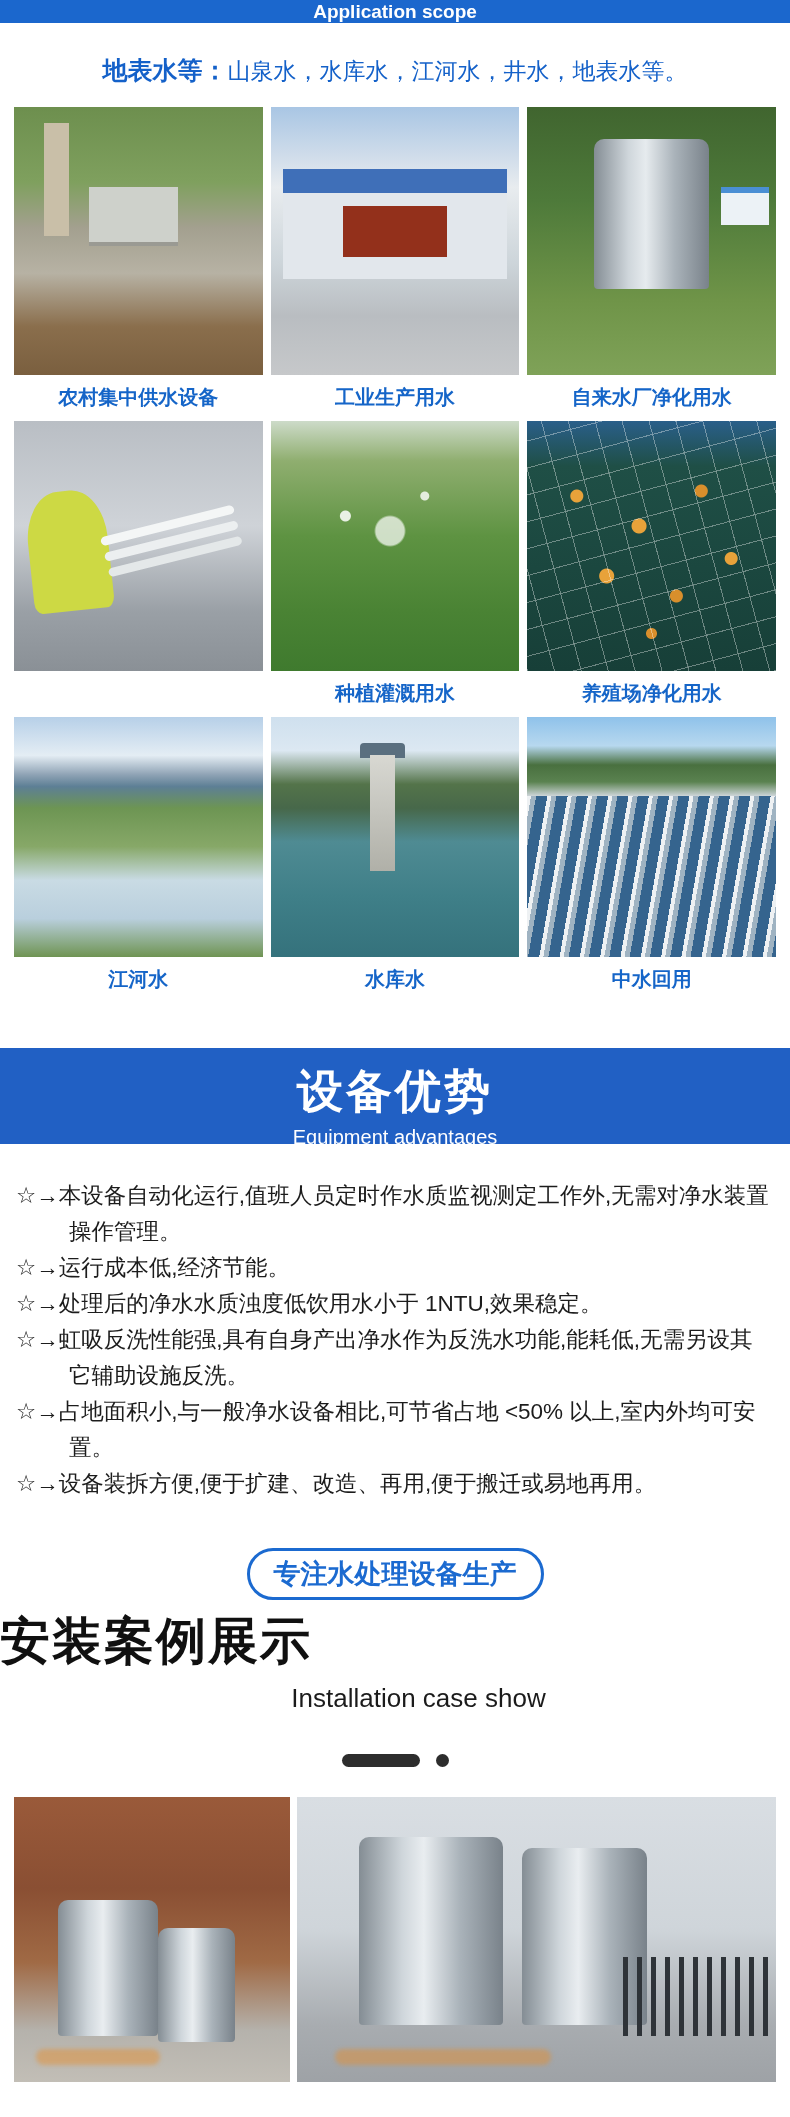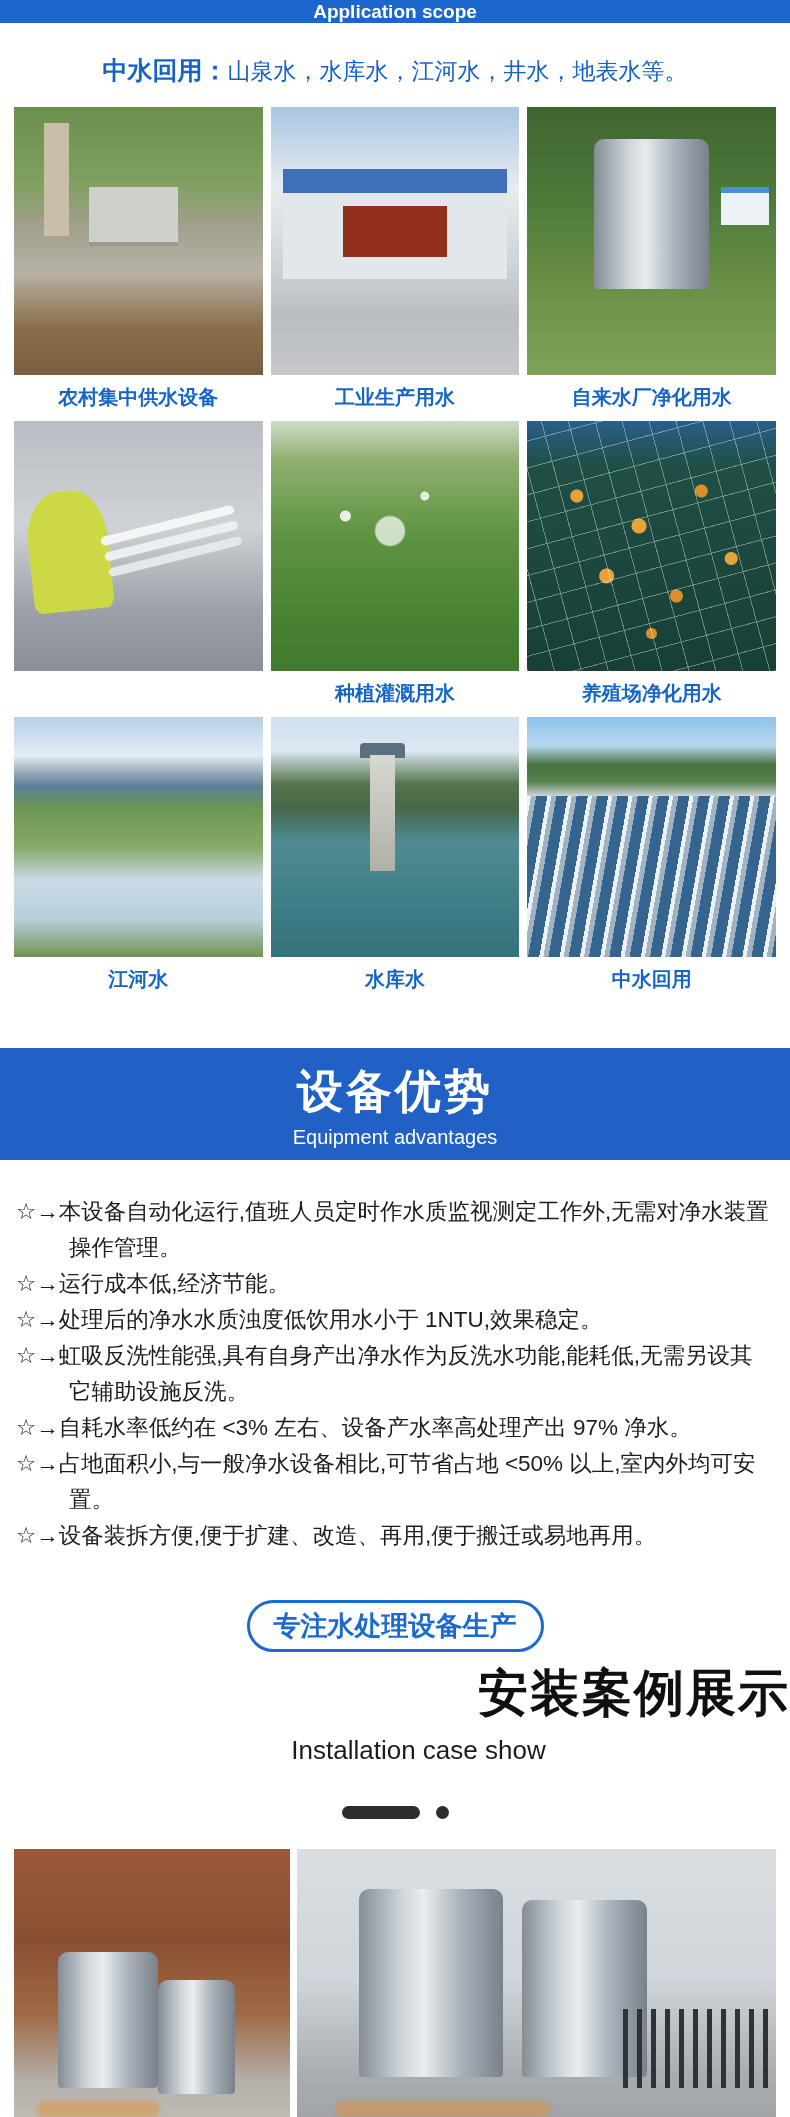--- a/index.html
+++ b/index.html
@@ -66,32 +66,32 @@
 
   .p8 { background:linear-gradient(180deg,#cfe0ee 0%,#dce8f2 14%,#54744a 28%,#47684a 38%,#4f8b93 52%,#3f7f88 75%,#35727c 100%); }
   .p8 .tower { position:absolute; left:40%; top:16%; width:10%; height:48%; background:linear-gradient(180deg,#d8d8d2,#b0b0a8); }
   .p8 .tower-cap { position:absolute; left:36%; top:11%; width:18%; height:6%; background:#5a6f7f; border-radius:4px 4px 0 0; }
 
   .p9 { background:linear-gradient(180deg,#8fc2ea 0%,#b7d8ef 12%,#49703f 20%,#5a8250 27%,#cfd6db 33%,#c5ced4 100%); }
   .p9 .channels { position:absolute; left:0; right:0; top:33%; bottom:0;
         background:repeating-linear-gradient(100deg,#eef1f3 0 4px,#9fb3c2 4px 9px,#35648e 9px 20px); }
 
   
-  .banner { margin-top:45px; height:112px; background:#2160c4; color:#fff; text-align:center; padding-top:13px; }
+  .banner { margin-top:45px; height:96px; background:#2160c4; color:#fff; text-align:center; padding-top:13px; }
   .banner .t { font-size:46px; font-weight:bold; letter-spacing:3px; }
   .banner .s { font-size:20px; margin-top:3px; }
 
   
   .adv { list-style:none; padding:34px 16px 0; color:#1c1c1c; }
   .adv li { font-size:22.5px; line-height:36px; padding-left:53px; text-indent:-53px; }
 
   
   .badge { margin:46px auto 6px; width:fit-content; border:3px solid #1b6ad0; border-radius:28px;
            padding:5px 24px; color:#1b6ad0; font-size:27px; font-weight:bold; }
-  .cases-title { text-align:right; font-size:50px; font-weight:900; color:#101010; margin-top:8px; letter-spacing:2px; }
+  .cases-title { text-align:left; font-size:50px; font-weight:900; color:#101010; margin-top:8px; letter-spacing:2px; }
   .cases-sub { text-align:center; font-size:26px; color:#1b1b1b; margin-top:8px;padding-left:47px; }
   .divider { margin-top:40px; display:flex; justify-content:center; align-items:center; gap:16px; }
   .divider .bar { width:78px; height:13px; border-radius:7px; background:#2d2d2d; }
   .divider .dot { width:13px; height:13px; border-radius:50%; background:#2d2d2d; }
 
   
   .case-photos { margin:30px 14px 0; display:flex; gap:7px; }
   .case-photo { height:285px; position:relative; overflow:hidden; }
   .cl { width:276px; background:linear-gradient(180deg,#9a5a3a 0%,#8a4f33 32%,#a06a45 58%,#b5b2ac 82%,#c2beb6 100%); }
   .cr { flex:1; background:linear-gradient(180deg,#d9dee3 0%,#cfd5da 46%,#a8acb0 80%,#9ea2a6 100%); }
@@ -107,21 +107,21 @@
         background:rgba(230,140,40,.45); filter:blur(2px); }
 </style>
 </head>
 <body>
 
 <div class="page">
 
   <div class="top-bar">Application scope</div>
 
   <div class="intro">
-    <span class="lbl">中水回用：</span><span class="txt">山泉水，水库水，江河水，井水，地表水等。</span>
+    <span class="lbl">地表水等：</span><span class="txt">山泉水，水库水，江河水，井水，地表水等。</span>
   </div>
 
   <div class="grid">
 
     <figure class="cell r1">
       <div class="photo p1">
         <div class="pillar"></div>
         <div class="tank-box"></div>
       </div>
       <figcaption class="cap">农村集中供水设备</figcaption>
@@ -189,21 +189,20 @@
   <div class="banner">
     <div class="t">设备优势</div>
     <div class="s">Equipment advantages</div>
   </div>
 
   <ul class="adv">
     <li>☆→本设备自动化运行,值班人员定时作水质监视测定工作外,无需对净水装置操作管理。</li>
     <li>☆→运行成本低,经济节能。</li>
     <li>☆→处理后的净水水质浊度低饮用水小于 1NTU,效果稳定。</li>
     <li>☆→虹吸反洗性能强,具有自身产出净水作为反洗水功能,能耗低,无需另设其它辅助设施反洗。</li>
-    <li>☆→自耗水率低约在 &lt;3% 左右、设备产水率高处理产出 97% 净水。</li>
     <li>☆→占地面积小,与一般净水设备相比,可节省占地 &lt;50% 以上,室内外均可安置。</li>
     <li>☆→设备装拆方便,便于扩建、改造、再用,便于搬迁或易地再用。</li>
   </ul>
 
   <div class="badge">专注水处理设备生产</div>
   <div class="cases-title">安装案例展示</div>
   <div class="cases-sub">Installation case show</div>
 
   <div class="divider">
     <div class="bar"></div>

